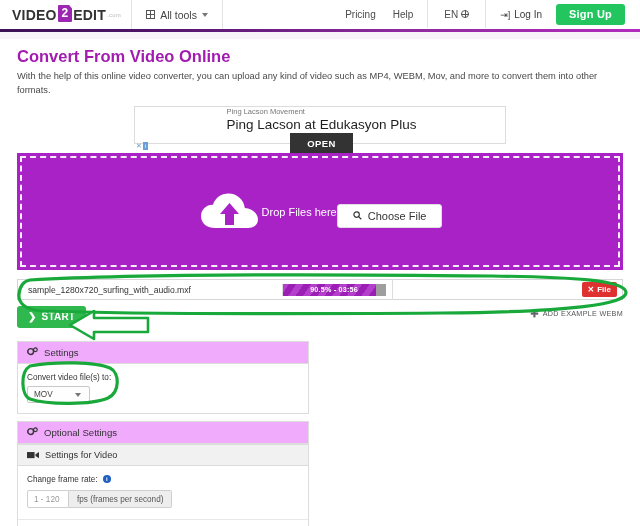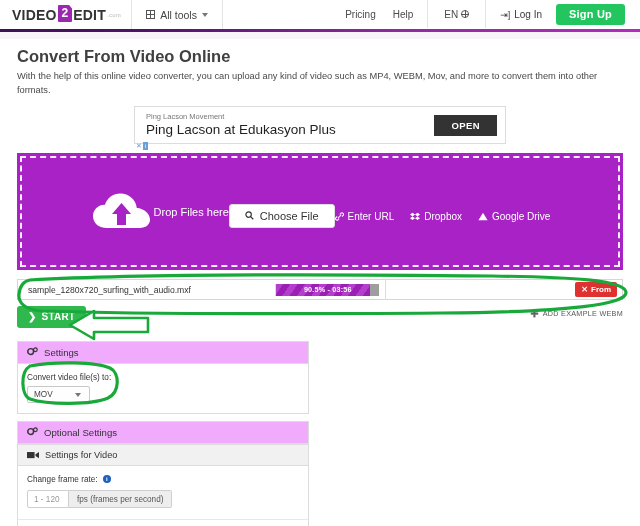--- a/index.html
+++ b/index.html
@@ -76,30 +76,30 @@
     padding:4px 13px 5px; border-radius:3px; cursor:pointer; letter-spacing:.2px;
   }
   .header-rule {
     height:3px;
     background: linear-gradient(to right, #3d1155 0%, #4d1368 22%, #8e2a9e 62%, #b32bbd 100%);
   }
   .header-rule2 { height:7px; background:#f7f3f8; }
 
   
   .page { padding: 5px 17px 0 17px; }
-  .h1 { font-size:16.5px; font-weight:bold; color:#404040; margin:3px 0 4px; }
+  .h1 { font-size:16.5px; font-weight:bold; color:#a21caf; margin:3px 0 4px; }
   .lede { font-size:9.3px; color:#4a4a4a; line-height:13.5px; max-width:586px; }
 
   
   .ad-wrap { display:flex; justify-content:center; margin-top:9px; }
   .ad {
     width:372px; height:38px; background:#fff;
     border:1px solid #dcdcdc;
     display:flex; align-items:center; justify-content:space-between;
-    padding:0 8px 0 11px; position:relative;
+    padding:0 8px 0 11px; position:relative;flex-direction:column;
   }
   .ad-kicker { font-size:7.5px; color:#777; line-height:10px; }
   .ad-title { font-size:13.5px; color:#1f1f1f; line-height:16px; }
   .ad-open {
     background:#333; color:#fff; font-size:9.5px; font-weight:bold;
     padding:5px 17px; letter-spacing:.4px;
   }
   .ad-marks { position:absolute; left:1px; bottom:-7px; display:flex; gap:1px; align-items:center; }
   .ad-x { font-size:7px; color:#6aa0d8; }
   .ad-i { font-size:6px; color:#fff; background:#6aa0d8; padding:0 2px; line-height:8px; }
@@ -278,55 +278,33 @@
     <div class="drop-label">Drop Files here</div>
 
     <div class="choose-file">
       <svg width="9" height="9" viewBox="0 0 10 10">
         <circle cx="4" cy="4" r="3" fill="none" stroke="#333" stroke-width="1.3"></circle>
         <line x1="6.2" y1="6.2" x2="9.2" y2="9.2" stroke="#333" stroke-width="1.3"></line>
       </svg>
       <span>Choose File</span>
     </div>
 
-    <div class="source-links">
-      <a>
-        <svg width="9" height="9" viewBox="0 0 10 10">
-          <path d="M3.2 6.8 L6.8 3.2" stroke="#fff" stroke-width="1.2"></path>
-          <path d="M2.2 5 L1 6.2 a1.7 1.7 0 0 0 2.4 2.4 L4.6 7.4" stroke="#fff" stroke-width="1.2" fill="none"></path>
-          <path d="M7.8 5 L9 3.8 a1.7 1.7 0 0 0 -2.4 -2.4 L5.4 2.6" stroke="#fff" stroke-width="1.2" fill="none"></path>
-        </svg>
-        <span>Enter URL</span>
-      </a>
-      <a>
-        <svg width="10" height="9" viewBox="0 0 12 10">
-          <path d="M3 0.5 L0 2.7 L3 4.9 L6 2.7 Z M9 0.5 L12 2.7 L9 4.9 L6 2.7 Z M0 7.1 L3 4.9 L6 7.1 L3 9.3 Z M12 7.1 L9 4.9 L6 7.1 L9 9.3 Z" fill="#fff"></path>
-        </svg>
-        <span>Dropbox</span>
-      </a>
-      <a>
-        <svg width="10" height="9" viewBox="0 0 12 10">
-          <path d="M6 0.5 L11.5 9.5 L0.5 9.5 Z" fill="#fff"></path>
-        </svg>
-        <span>Google Drive</span>
-      </a>
-    </div>
   </div>
 
   <div class="filerow-zone">
     <div class="filerow">
       <span class="filename">sample_1280x720_surfing_with_audio.mxf</span>
       <div class="progress-outer">
         <div class="progress-fill" style="width: 90.5%;"></div>
         <div class="progress-text">90.5% - 03:56</div>
       </div>
       <div class="spacer-cell"></div>
       <div class="stop-btn">
         <span>✕</span>
-        <span>From</span>
+        <span>File</span>
       </div>
     </div>
   </div>
 
   <div class="start-row">
     <div class="start-btn">
       <span>❯</span>
       <span>START</span>
     </div>
     <div class="add-example">

